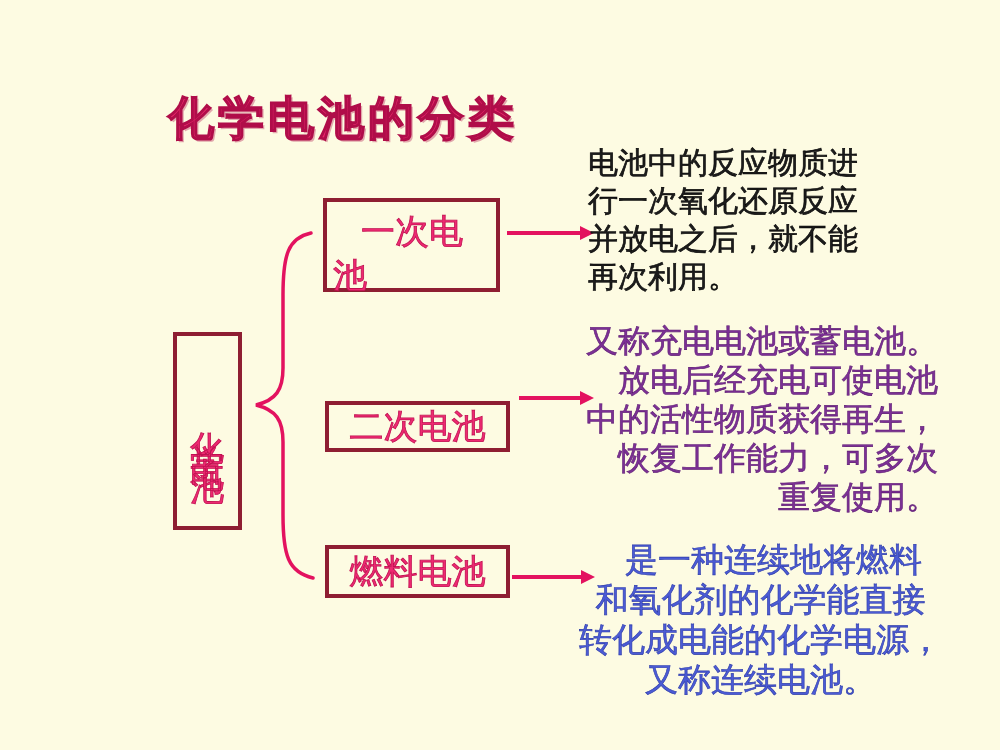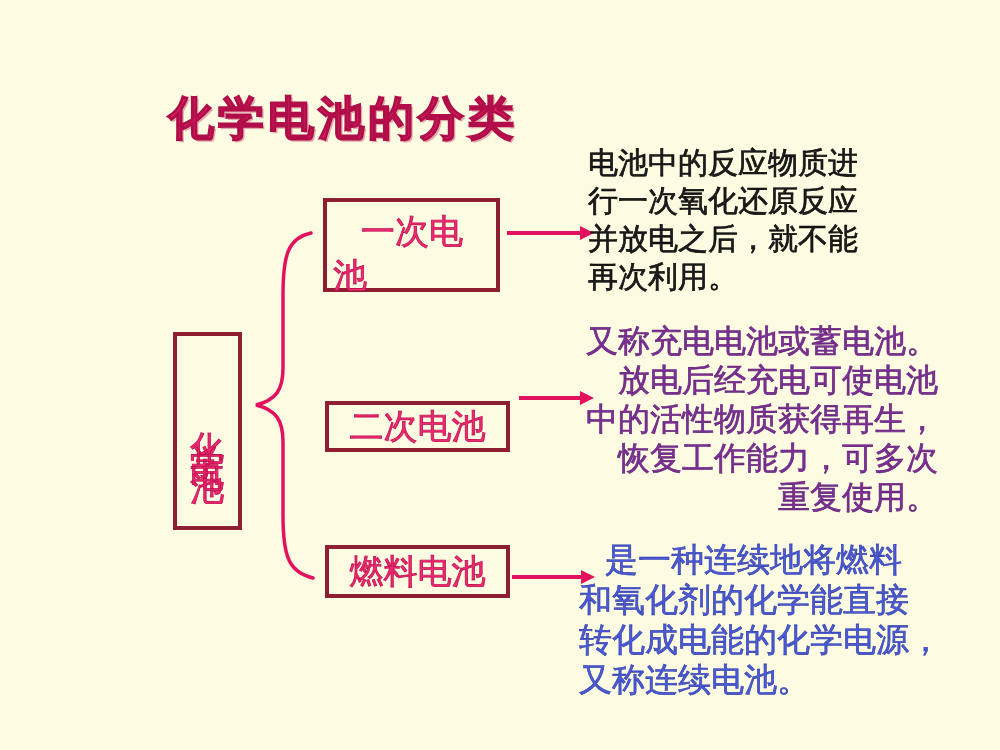--- a/index.html
+++ b/index.html
@@ -100,20 +100,21 @@
     text-align: right;
     -webkit-text-stroke: 0.6px #5c1a72;
   }
   .desc-fuel {
     left: 579px; top: 540px;
     font-size: 33px;
     line-height: 40px;
     color: #4b5bd5;
     -webkit-text-stroke: 0.6px #2c3aa8;
     text-indent: 26px;
+    text-align: center;
   }
 </style>
 </head>
 <body>
 
 <div class="slide">
 
   <div class="title">化学电池的分类</div>
 
   <svg class="connectors" viewBox="0 0 1000 750" xmlns="http://www.w3.org/2000/svg">

